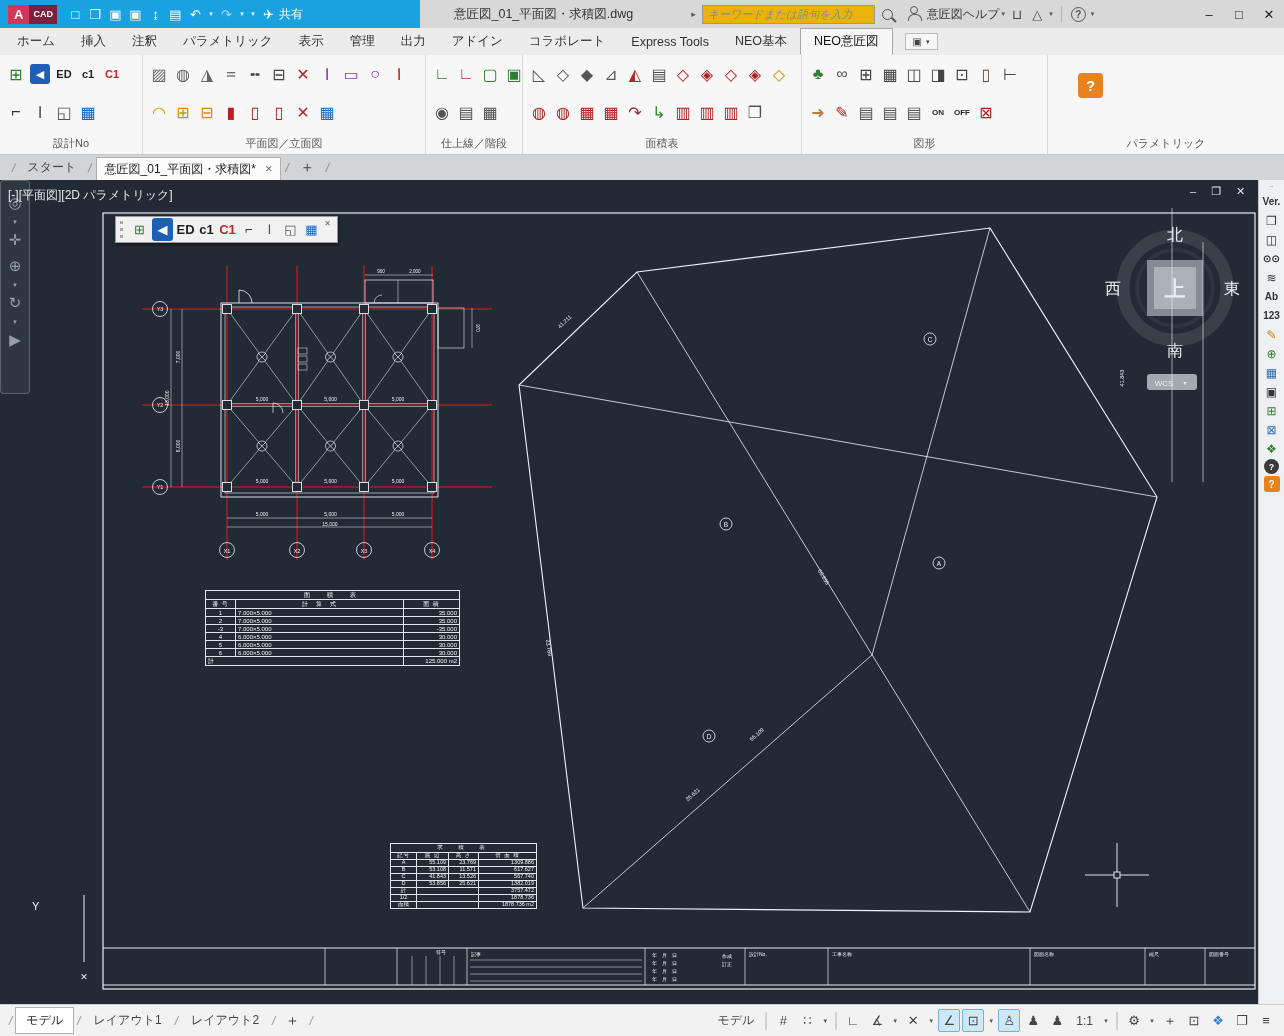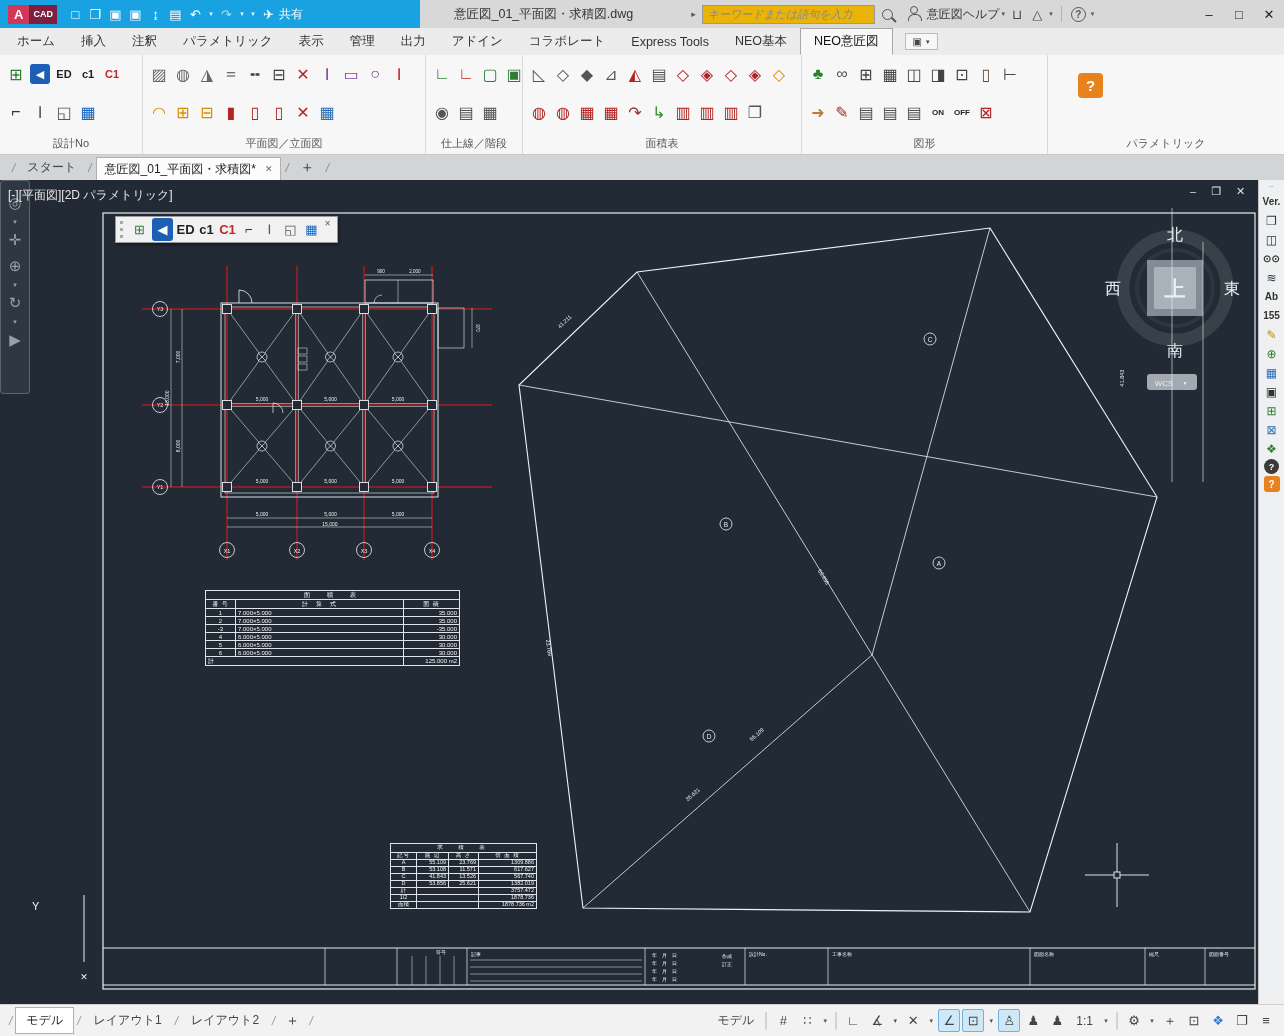--- a/index.html
+++ b/index.html
@@ -685,21 +685,21 @@
 
   <div id="dock">
 
   <span class="rt-i grip">┄</span>
       <span class="rt-i txt-ic">Ver.</span>
       <span class="rt-i">❐</span>
       <span class="rt-i">◫</span>
       <span class="rt-i txt-ic">⊙⊙</span>
       <span class="rt-i">≋</span>
       <span class="rt-i txt-ic">Ab</span>
-      <span class="rt-i txt-ic">155</span>
+      <span class="rt-i txt-ic">123</span>
       <span class="rt-i" style="color: rgb(184, 134, 11);">✎</span>
       <span class="rt-i" style="color: rgb(46, 125, 50);">⊕</span>
       <span class="rt-i" style="color: rgb(43, 108, 184);">▦</span>
       <span class="rt-i">▣</span>
       <span class="rt-i" style="color: rgb(46, 125, 50);">⊞</span>
       <span class="rt-i" style="color: rgb(43, 108, 184);">⊠</span>
       <span class="rt-i" style="color: rgb(46, 125, 50);">❖</span>
       <span class="rt-i chip-dark">?</span>
       <span class="rt-i chip-orange">?</span>
     </div>

